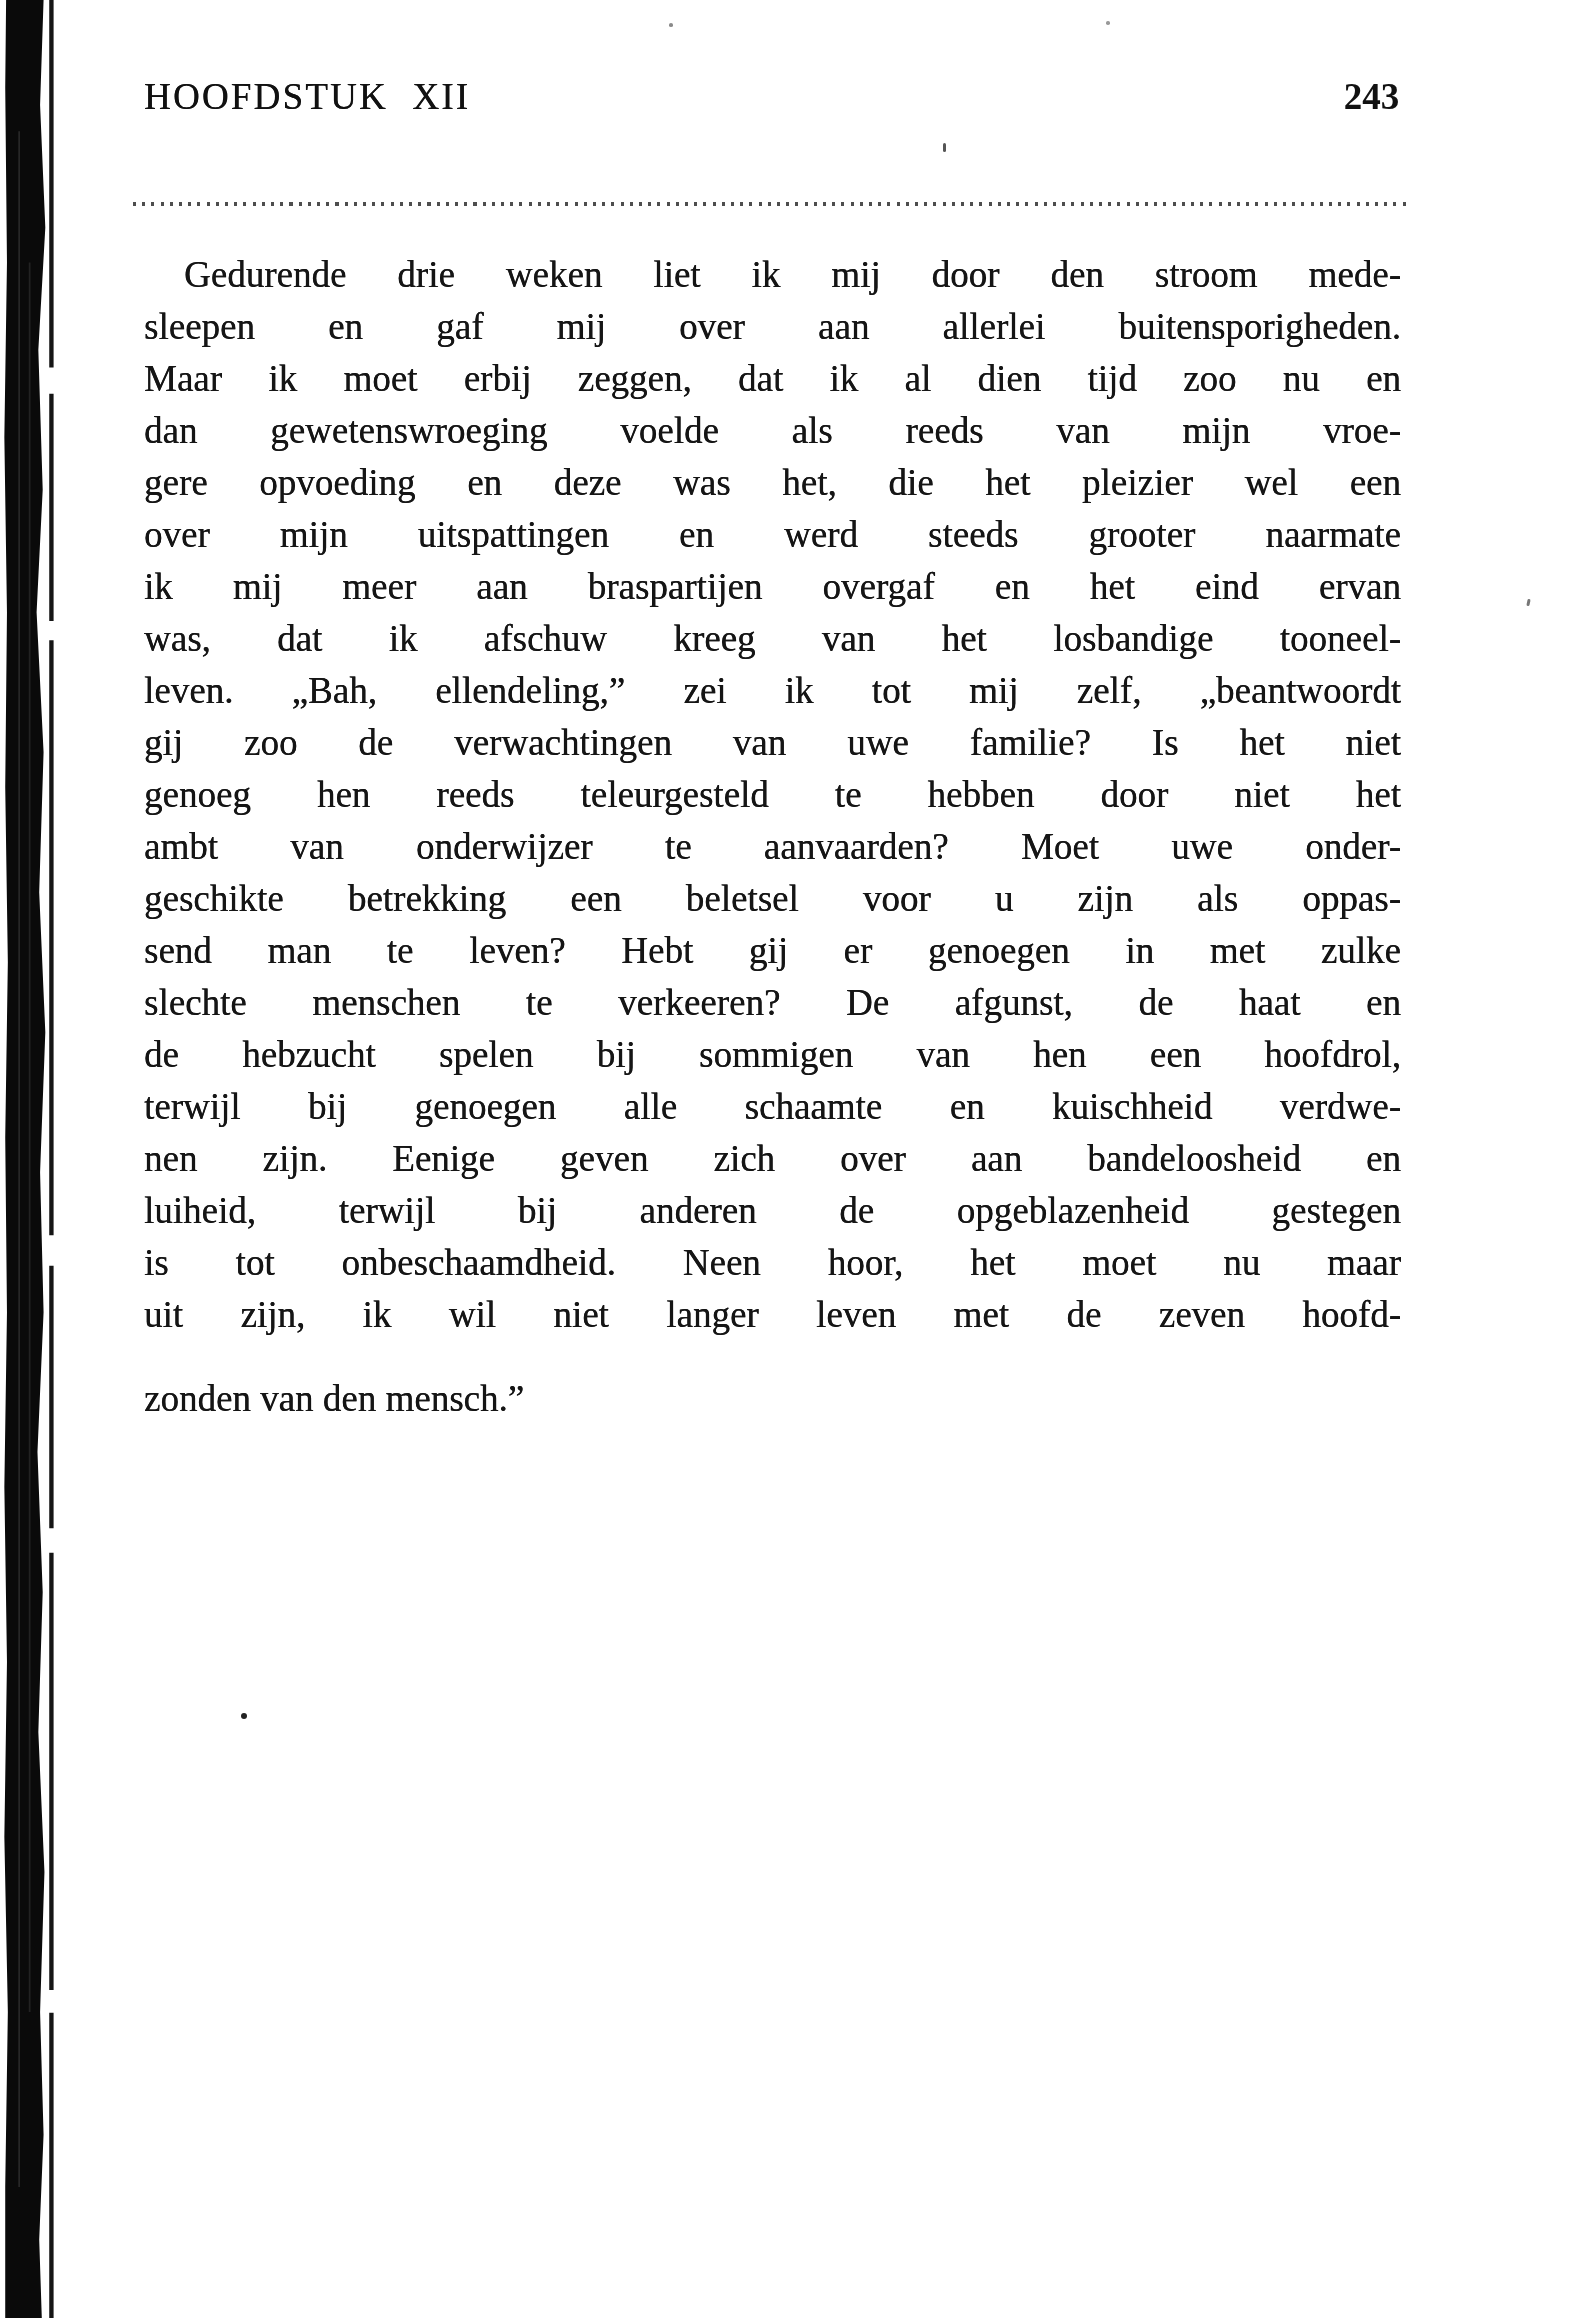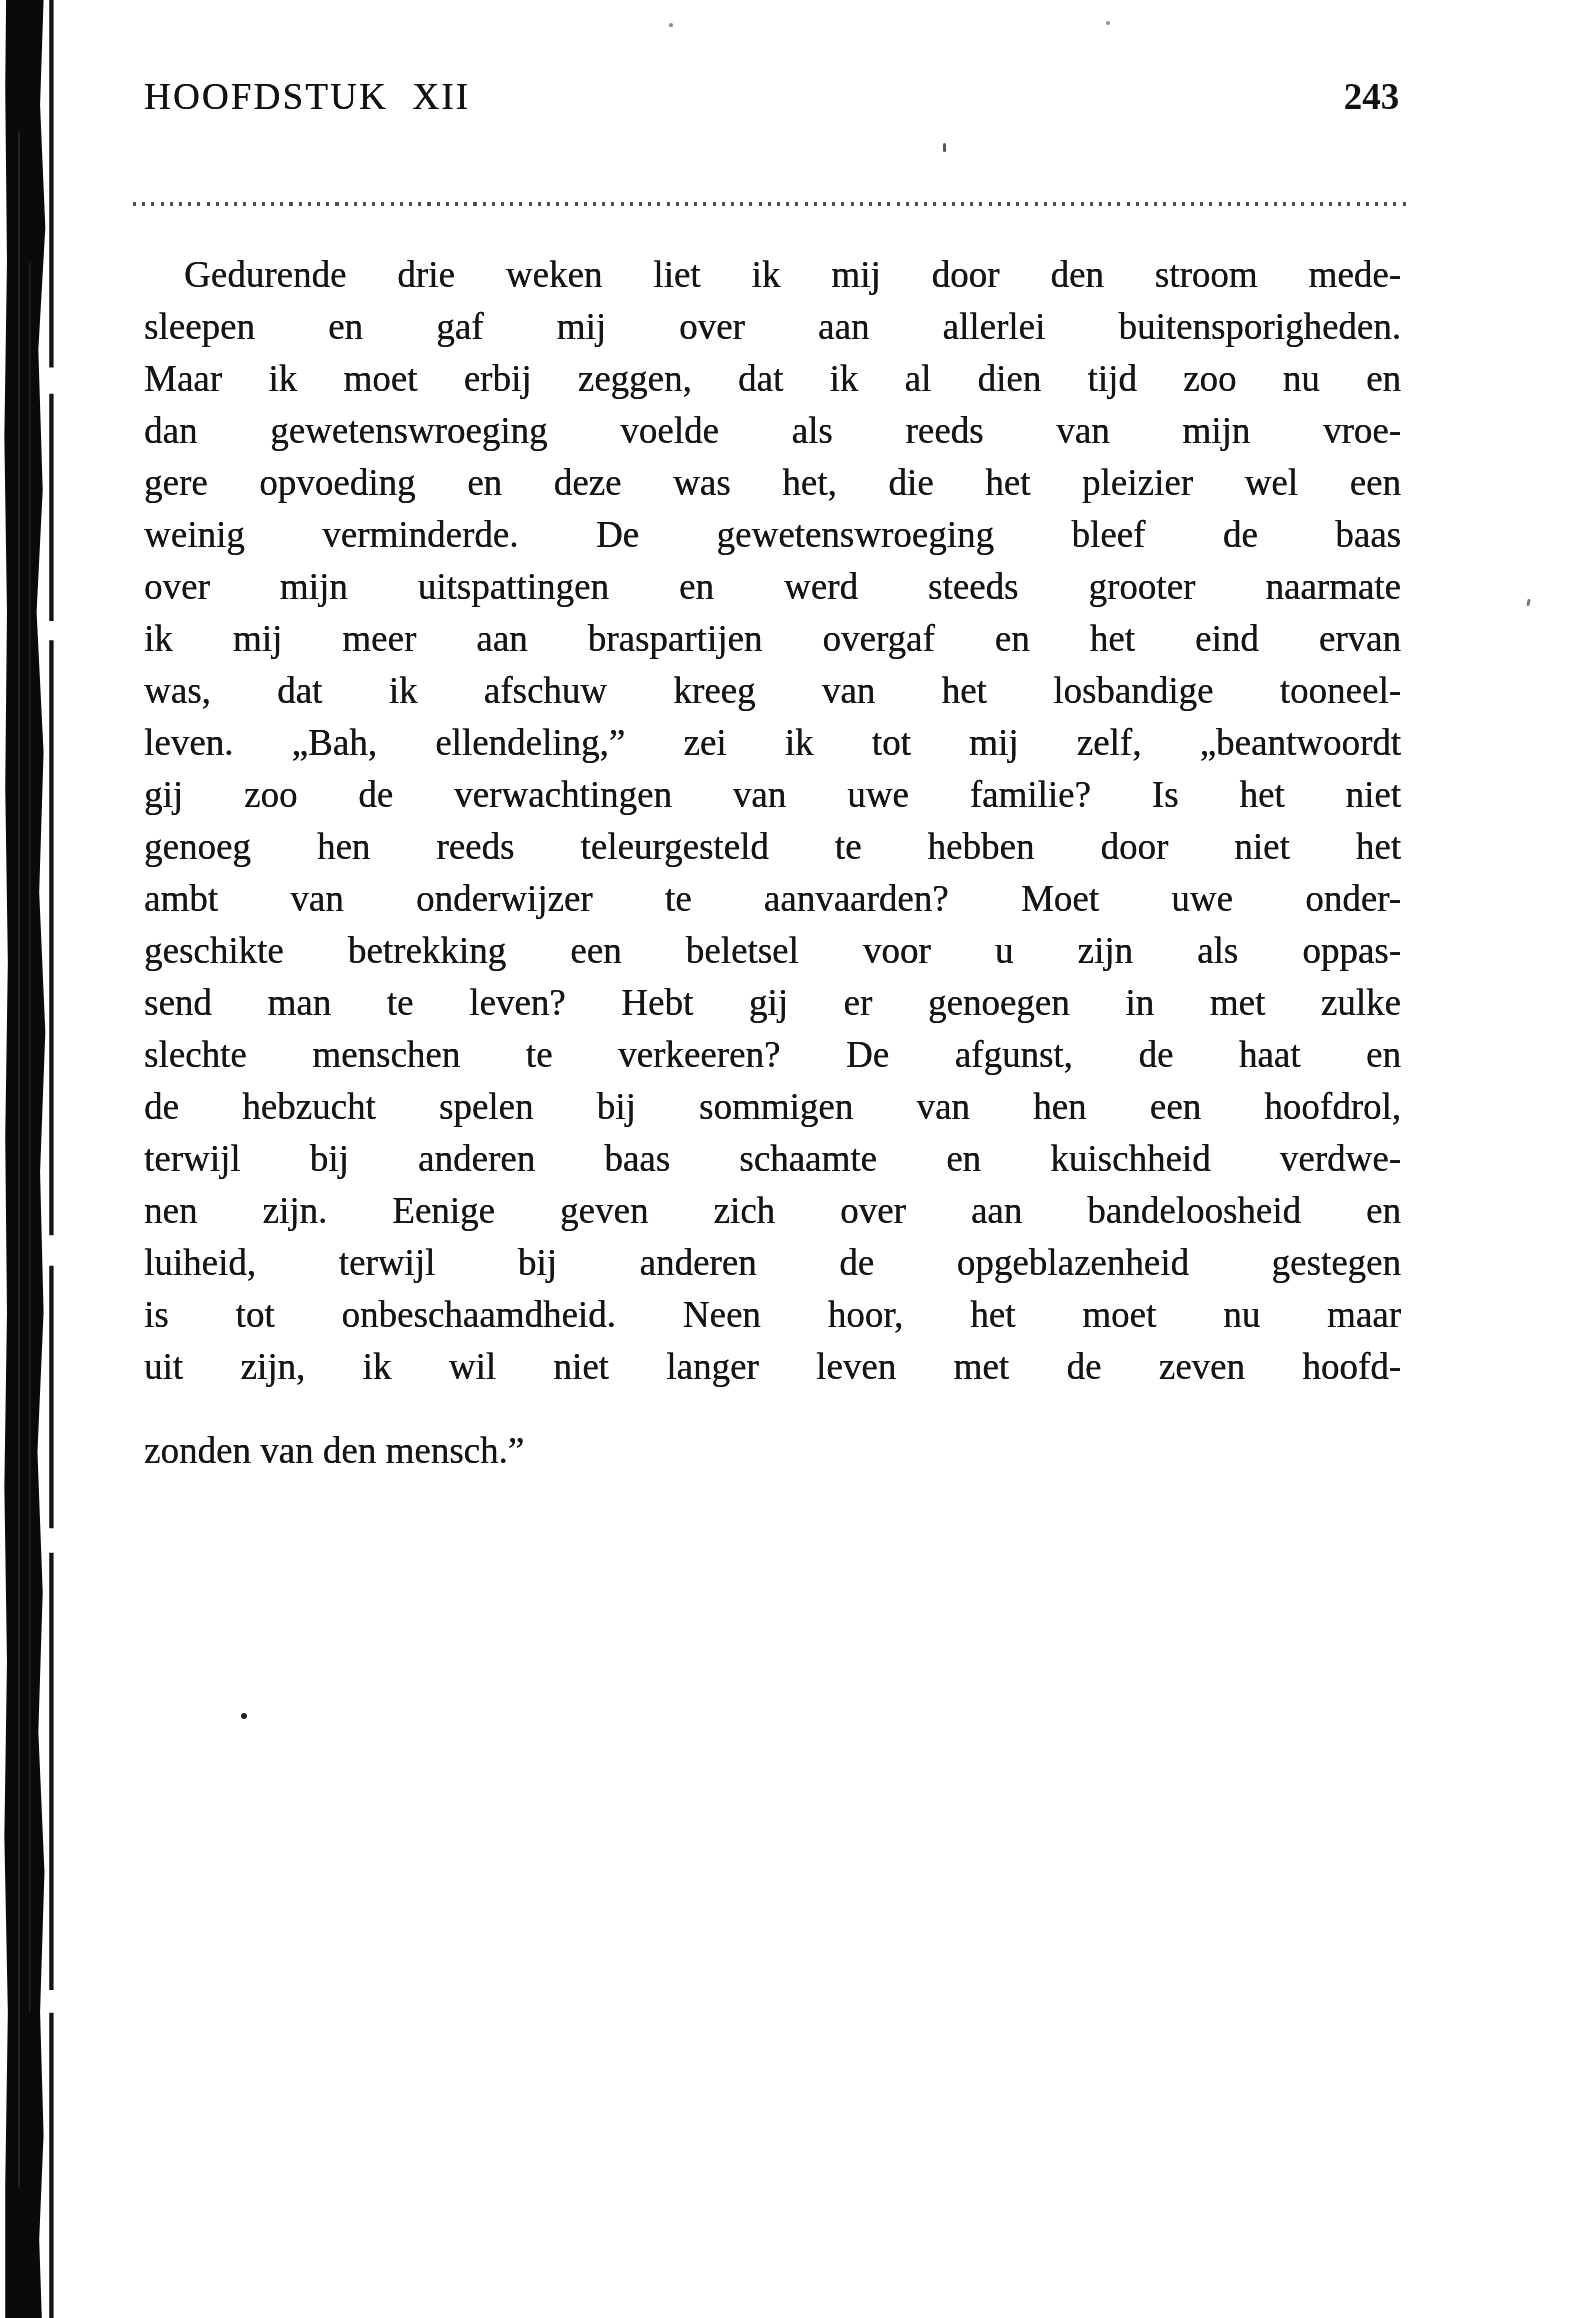--- a/index.html
+++ b/index.html
@@ -113,33 +113,32 @@
     </div>
 
     <div class="rule"></div>
 
     <div class="bodytext">
       <div class="line">Gedurende drie weken liet ik mij door den stroom mede-</div>
       <div class="line">sleepen en gaf mij over aan allerlei buitensporigheden.</div>
       <div class="line">Maar ik moet erbij zeggen, dat ik al dien tijd zoo nu en</div>
       <div class="line">dan gewetenswroeging voelde als reeds van mijn vroe-</div>
       <div class="line">gere opvoeding en deze was het, die het pleizier wel een</div>
-      <div class="line">weinig verminderde. De gewetenswroeging bleef de baas</div>
       <div class="line">over mijn uitspattingen en werd steeds grooter naarmate</div>
       <div class="line">ik mij meer aan braspartijen overgaf en het eind ervan</div>
       <div class="line">was, dat ik afschuw kreeg van het losbandige tooneel-</div>
       <div class="line">leven. „Bah, ellendeling,” zei ik tot mij zelf, „beantwoordt</div>
       <div class="line">gij zoo de verwachtingen van uwe familie? Is het niet</div>
       <div class="line">genoeg hen reeds teleurgesteld te hebben door niet het</div>
       <div class="line">ambt van onderwijzer te aanvaarden? Moet uwe onder-</div>
       <div class="line">geschikte betrekking een beletsel voor u zijn als oppas-</div>
       <div class="line">send man te leven? Hebt gij er genoegen in met zulke</div>
       <div class="line">slechte menschen te verkeeren? De afgunst, de haat en</div>
       <div class="line">de hebzucht spelen bij sommigen van hen een hoofdrol,</div>
-      <div class="line">terwijl bij anderen baas schaamte en kuischheid verdwe-</div>
+      <div class="line">terwijl bij genoegen alle schaamte en kuischheid verdwe-</div>
       <div class="line">nen zijn. Eenige geven zich over aan bandeloosheid en</div>
       <div class="line">luiheid, terwijl bij anderen de opgeblazenheid gestegen</div>
       <div class="line">is tot onbeschaamdheid. Neen hoor, het moet nu maar</div>
       <div class="line">uit zijn, ik wil niet langer leven met de zeven hoofd-</div>
       <div class="line last">zonden van den mensch.”</div>
     </div>
 
   </div>
 
   <span class="speck s1"></span>

